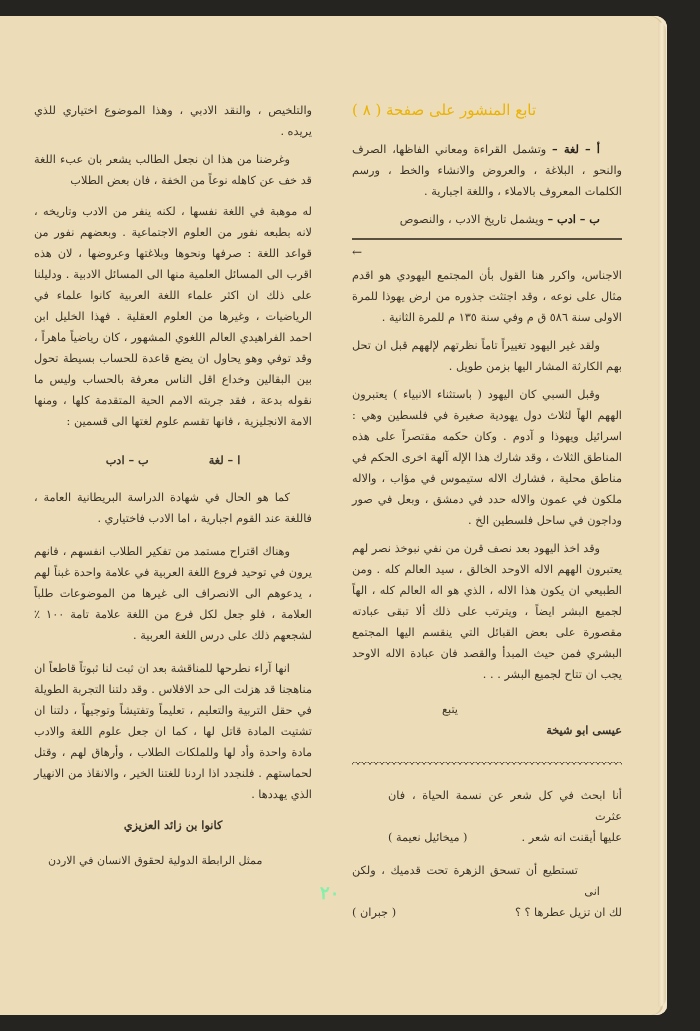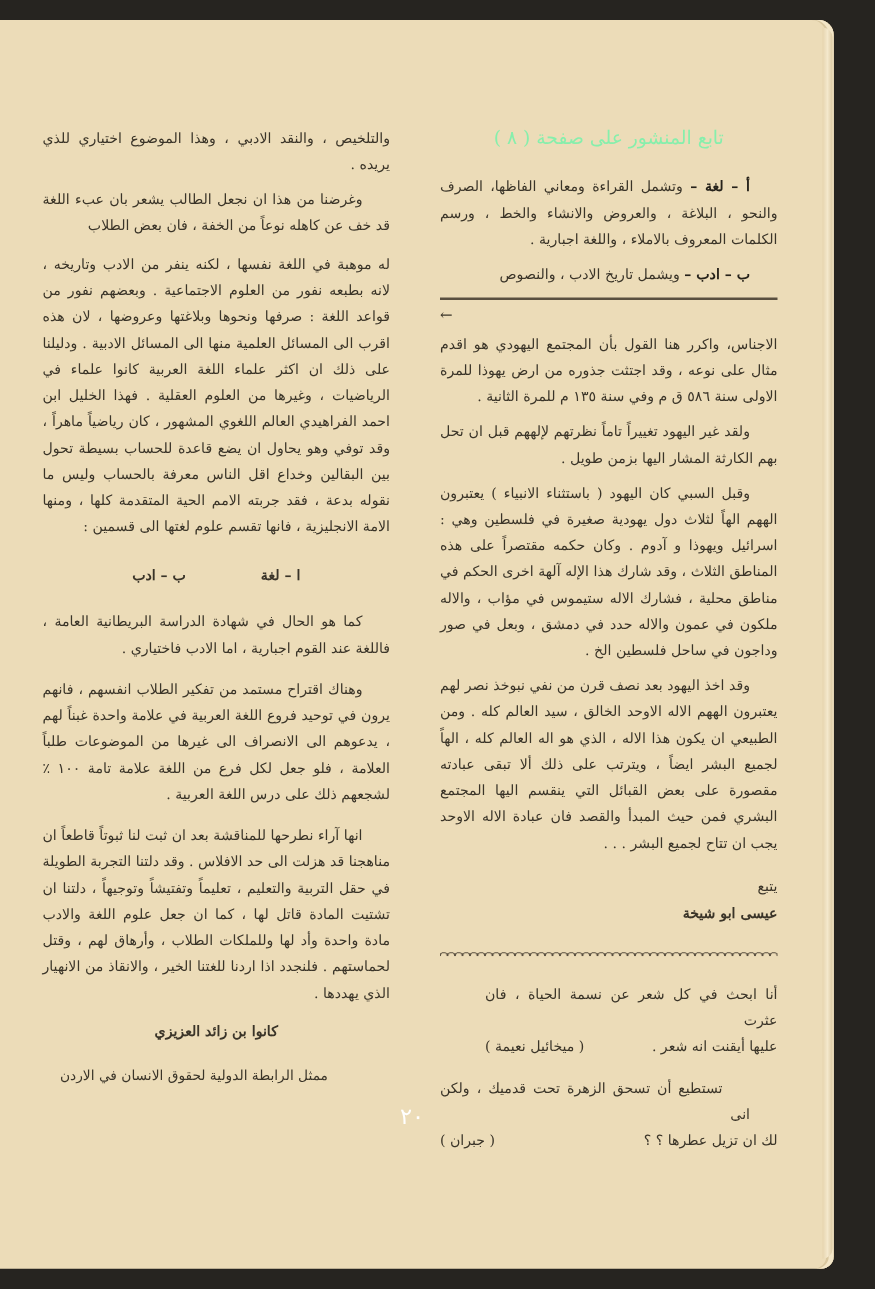--- a/index.html
+++ b/index.html
@@ -22,35 +22,35 @@
     border-radius:0 8px 8px 0;
   }
   .col {
     position:absolute; direction:rtl; text-align:justify;
     color:#3a3428; font-size:11.3px; line-height:21px;
   }
   .col p { margin:0 0 7px 0; }
   .col-right { left:352px; top:100px; width:270px; }
   .col-left { left:34px; top:100px; width:278px; }
   .indent { text-indent:22px; }
-  .title { text-align:center; font-size:15px; margin:0 0 18px 0 !important; color:#86efac; }
+  .title { text-align:left; font-size:15px; margin:0 0 18px 0 !important; color:#eab308; }
   .bold { font-weight:bold; color:#26221a; }
   .rule { border-top:2px solid #5a5040; margin:8px 0 4px 0; }
   .arrow { text-align:left; font-size:12px; margin:-2px 0 2px 0 !important; }
   .sig { text-align:center; font-weight:bold; margin:2px 0 0 0 !important; }
-  .follow { text-align:right; margin:14px 0 0 0 !important; padding-left:90px; }
+  .follow { text-align:left; margin:14px 0 0 0 !important; padding-left:90px; }
   .author { font-weight:bold; padding-left:90px; }
   .wavy {
     height:8px; margin:18px 0 18px 0;
     background:
       radial-gradient(circle at 3px 8px, transparent 2.5px, #5a5040 2.6px, #5a5040 3.3px, transparent 3.4px) 0 -2px / 6px 8px repeat-x;
   }
   .quote-line { display:flex; justify-content:space-between; }
   .centered-pair { display:flex; justify-content:center; gap:60px; margin:18px 0 16px 0 !important; font-weight:bold; }
-  .page-num { position:absolute; left:320px; top:882px; font-size:18px; color:#ffffff; font-weight:normal; }
+  .page-num { position:absolute; left:320px; top:882px; font-size:18px; color:#86efac; font-weight:bold; }
   .sig-title { text-align:left; font-size:11px; margin:14px !important; }
 </style>
 </head>
 <body>
 
 <div class="page"></div>
 <div class="page-edge"></div>
 
 <div class="col col-right">
   <p class="title">تابع المنشور على صفحة ( ٨ )</p>

